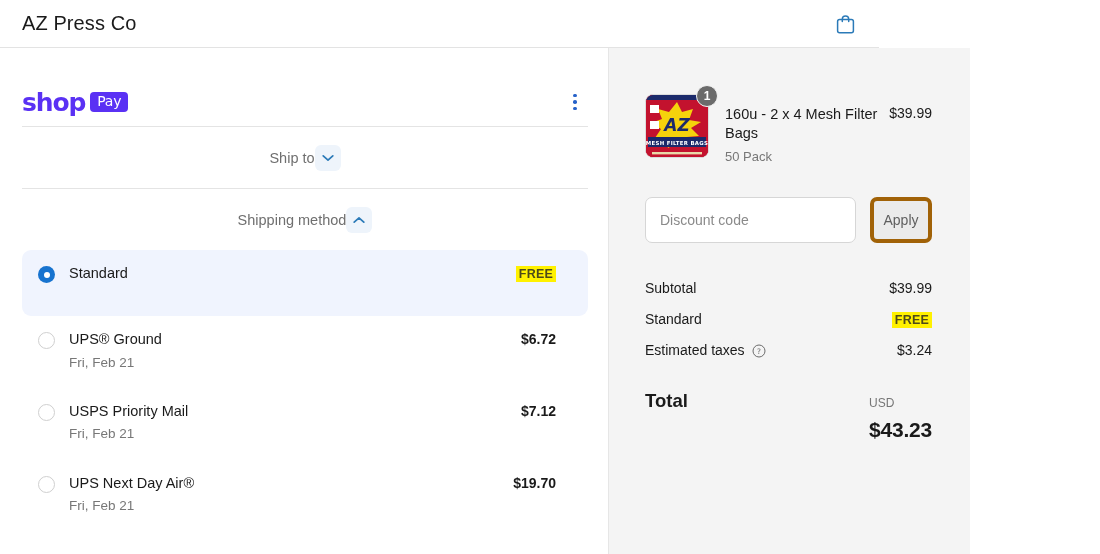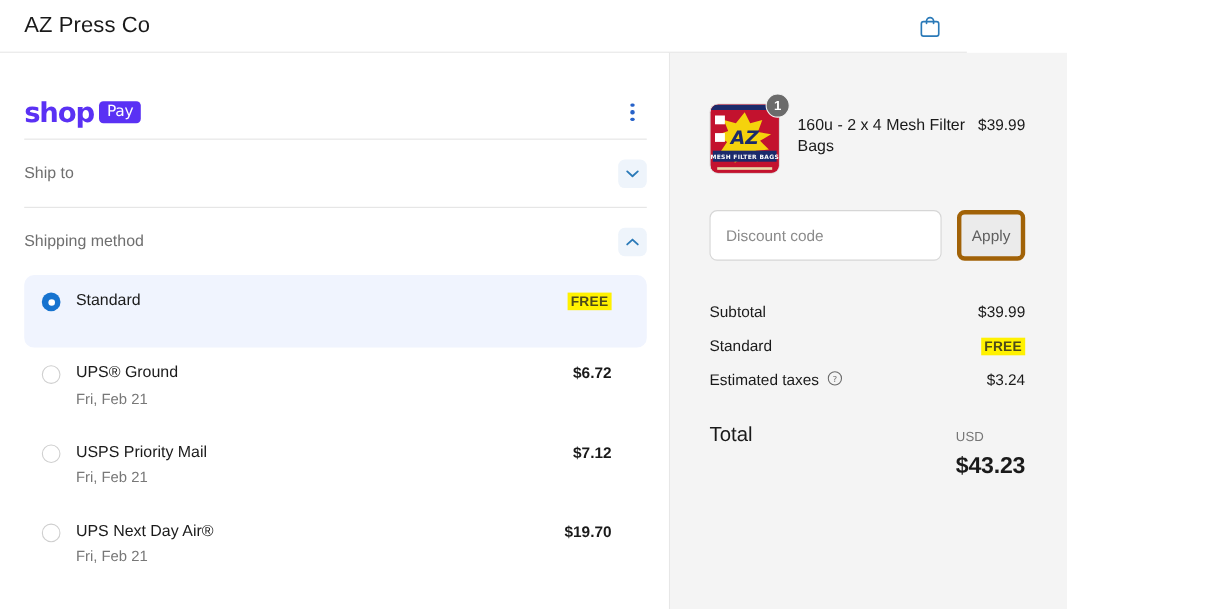--- a/index.html
+++ b/index.html
@@ -49,21 +49,21 @@
     border-radius: 4px; padding: 2px 7px 3px 7px; line-height: 1.05;
     font-family: "DejaVu Sans", sans-serif; letter-spacing: -.3px;
   }
   .kebab { width: 26px; height: 26px; display: flex; flex-direction: column; align-items: center; justify-content: center; gap: 3px; cursor: pointer; }
   .kebab i { display: block; width: 3.5px; height: 3.5px; border-radius: 50%; background: #2762c9; }
 
   .divider { height: 1px; background: #e4e4e4; }
 
   
   .section-row {
-    display: flex; align-items: center; justify-content: space-between;
+    display: flex; align-items: center; justify-content: center;
     height: 61px; cursor: pointer;
   }
   .section-label { font-size: 14.5px; color: #6f6f6f; }
   .chev-box {
     width: 26px; height: 26px; border-radius: 6px; background: #eef4fb;
     display: flex; align-items: center; justify-content: center; cursor: pointer;
   }
 
   
   .ship-list { padding-bottom: 8px; }
@@ -118,26 +118,26 @@
   }
   .discount-input::placeholder { color: #8a8a8a; }
   .apply-btn {
     width: 62px; height: 46px; border: 4px solid #a16207; border-radius: 7px;
     background: #ebebeb; color: #5f5f5f; font-size: 14px; cursor: pointer;
     font-family: "Liberation Sans", sans-serif;
   }
 
   .totals { margin-top: 30px; }
   .total-line { display: flex; align-items: center; justify-content: space-between; height: 31px; }
-  .total-label { font-size: 14px; color: #1a1a1a; display: flex; align-items: flex-start; gap: 7px; }
+  .total-label { font-size: 14px; color: #1a1a1a; display: flex; align-items: flex-end; gap: 7px; }
   .total-value { font-size: 14px; color: #1a1a1a; }
   .info-icon { width: 14px; height: 14px; display: inline-flex; cursor: pointer; }
 
   .grand-total { display: flex; align-items: baseline; justify-content: space-between; margin-top: 24px; }
-  .grand-label { font-size: 18.5px; font-weight: 400; color: #1a1a1a; }
+  .grand-label { font-size: 18.5px; font-weight: 700; color: #1a1a1a; }
   .grand-right { display: flex; align-items: baseline; gap: 8px; flex-direction: column; }
   .grand-cur { font-size: 12px; color: #767676; font-weight: 400; }
   .grand-amount { font-size: 21px; font-weight: 700; color: #1a1a1a; letter-spacing: -.2px; }
 </style>
 </head>
 <body>
 
 <div class="page">
 
   <div class="header">
@@ -247,20 +247,21 @@
               <rect x="0" y="55" width="62" height="7" fill="#c3122e"></rect>
               <rect x="6" y="57" width="50" height="2.4" fill="#e8d9a8"></rect>
               <rect x="4" y="10" width="9" height="8" fill="#ffffff"></rect>
               <rect x="4" y="26" width="9" height="8" fill="#ffffff"></rect>
             </svg>
           </div>
           <div class="qty-badge">1</div>
         </div>
         <div class="prod-info">
           <div class="prod-title">160u - 2 x 4 Mesh Filter Bags</div>
+          <div class="prod-variant">50 Pack</div>
         </div>
         <div class="prod-price">$39.99</div>
       </div>
 
       <div class="discount-row">
         <input class="discount-input" type="text" placeholder="Discount code" style="">
         <button class="apply-btn">Apply</button>
       </div>
 
       <div class="totals" id="totals-list">

